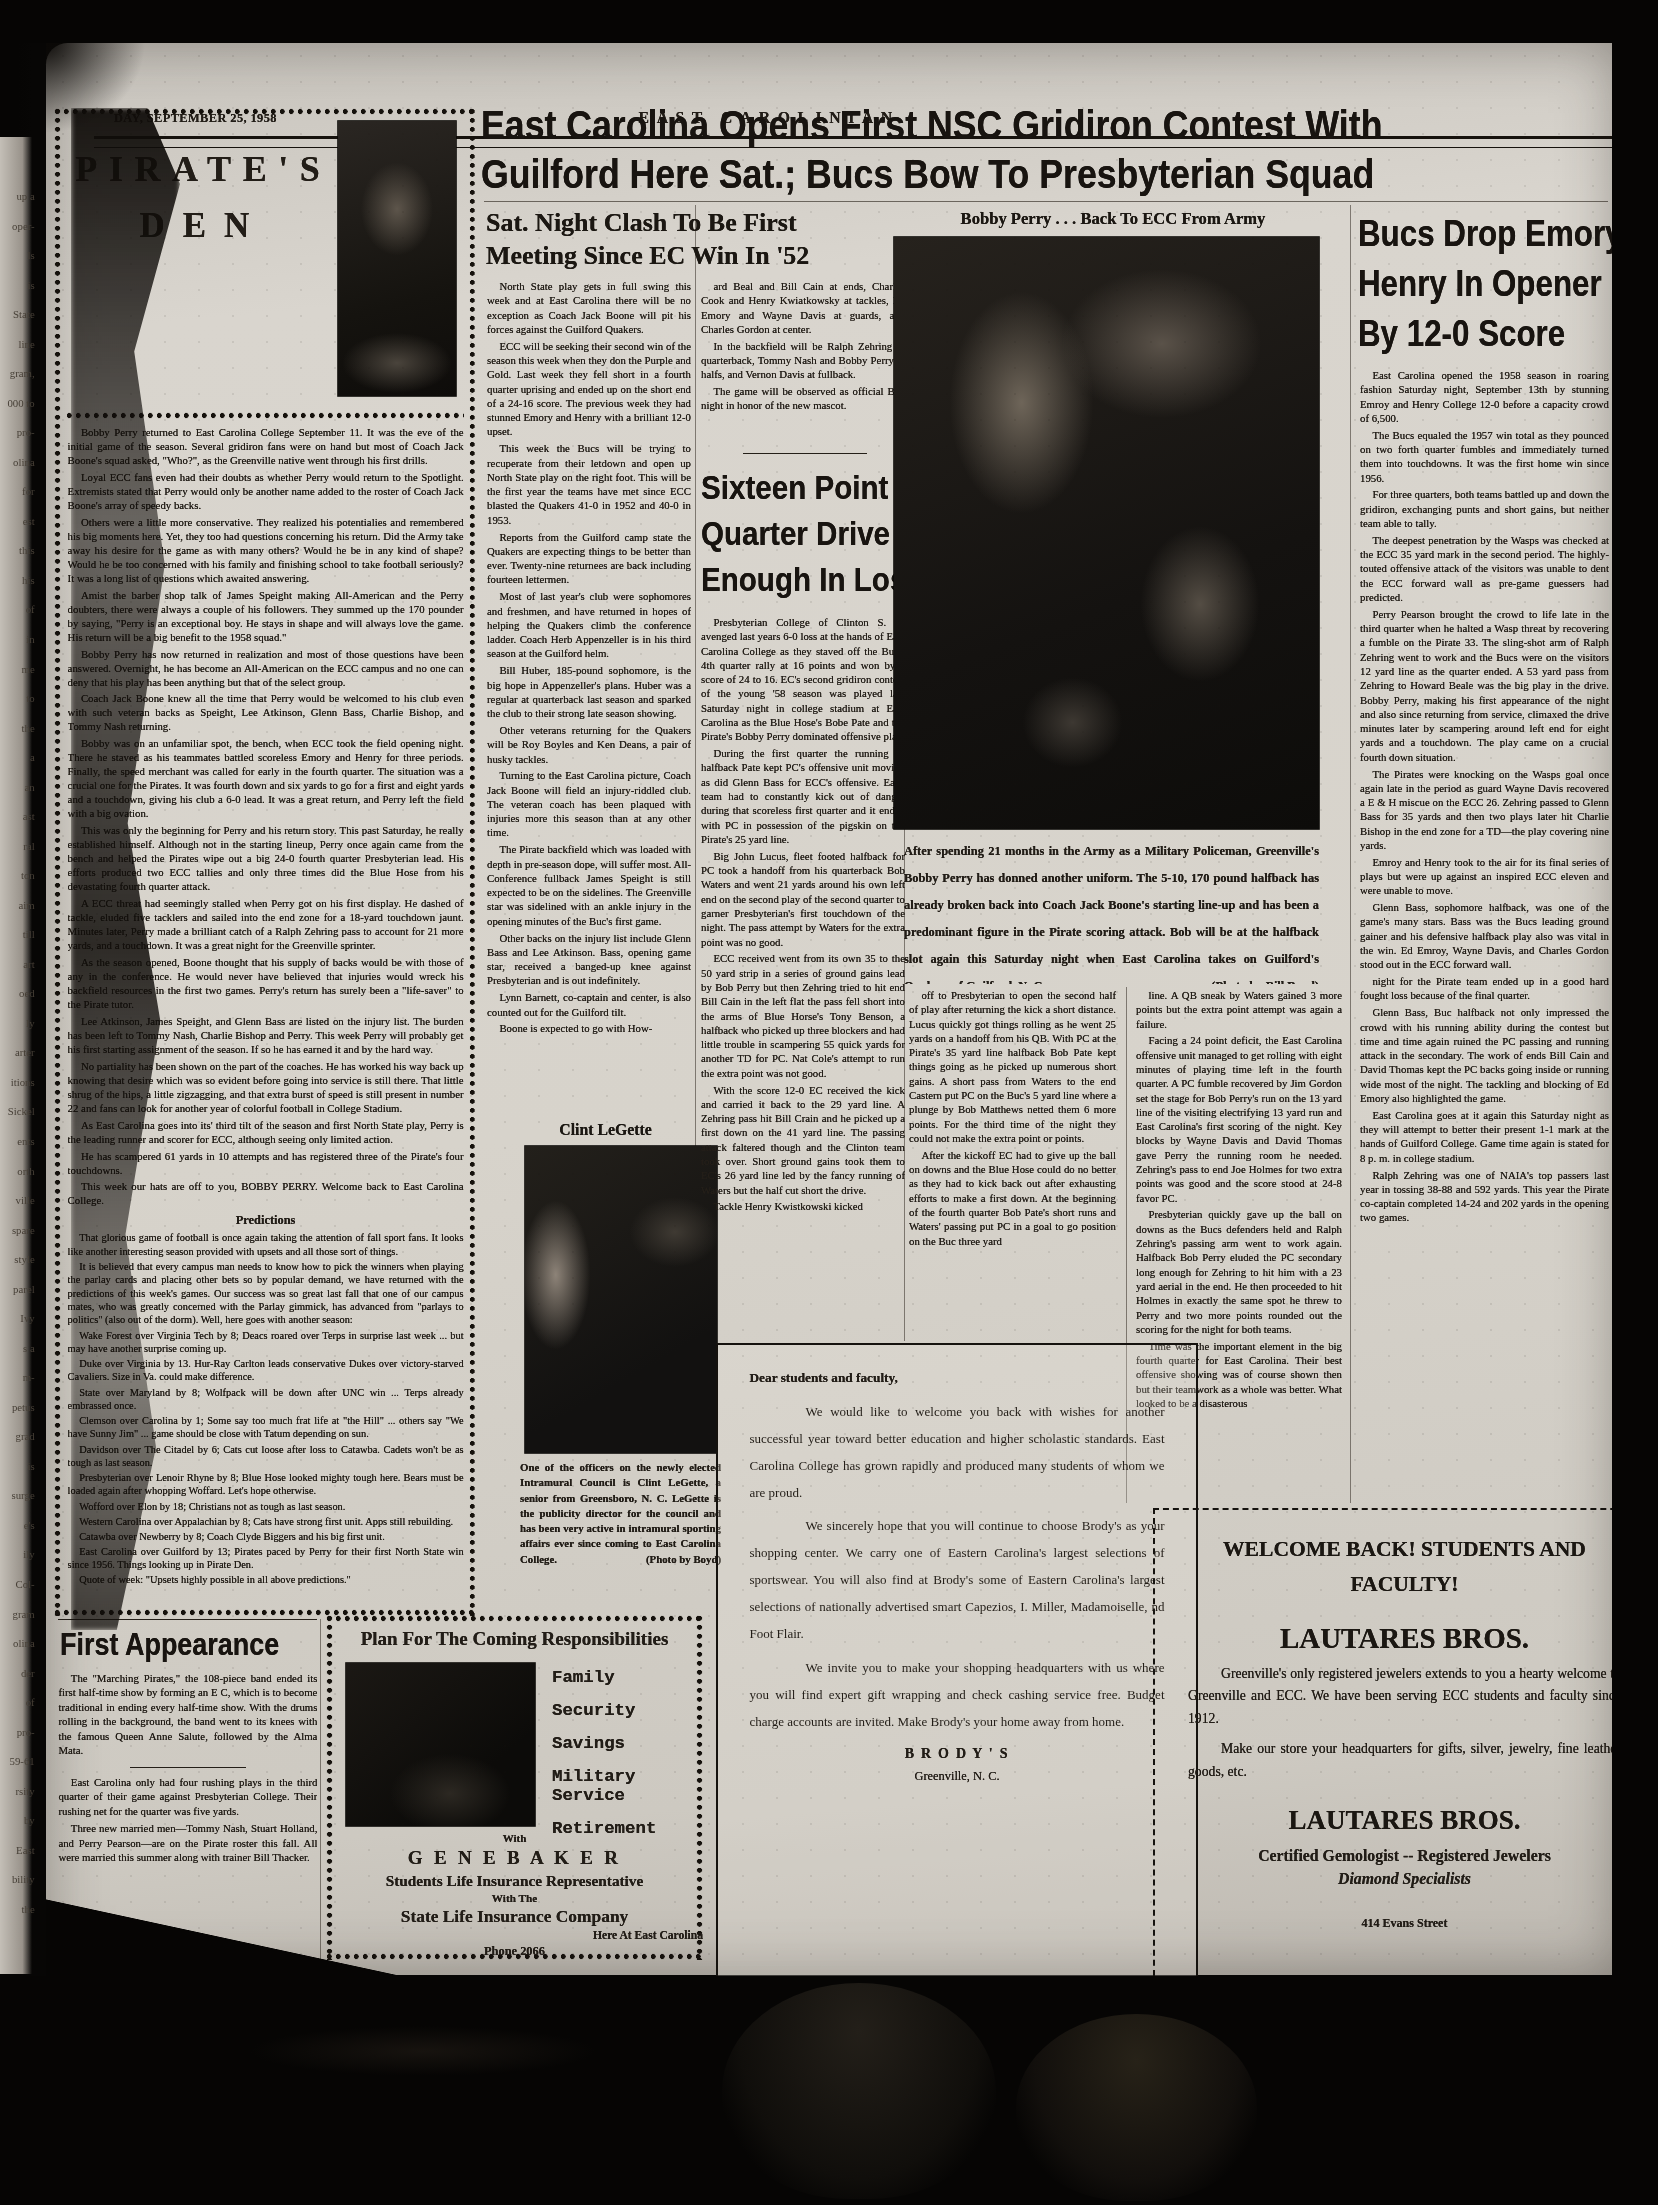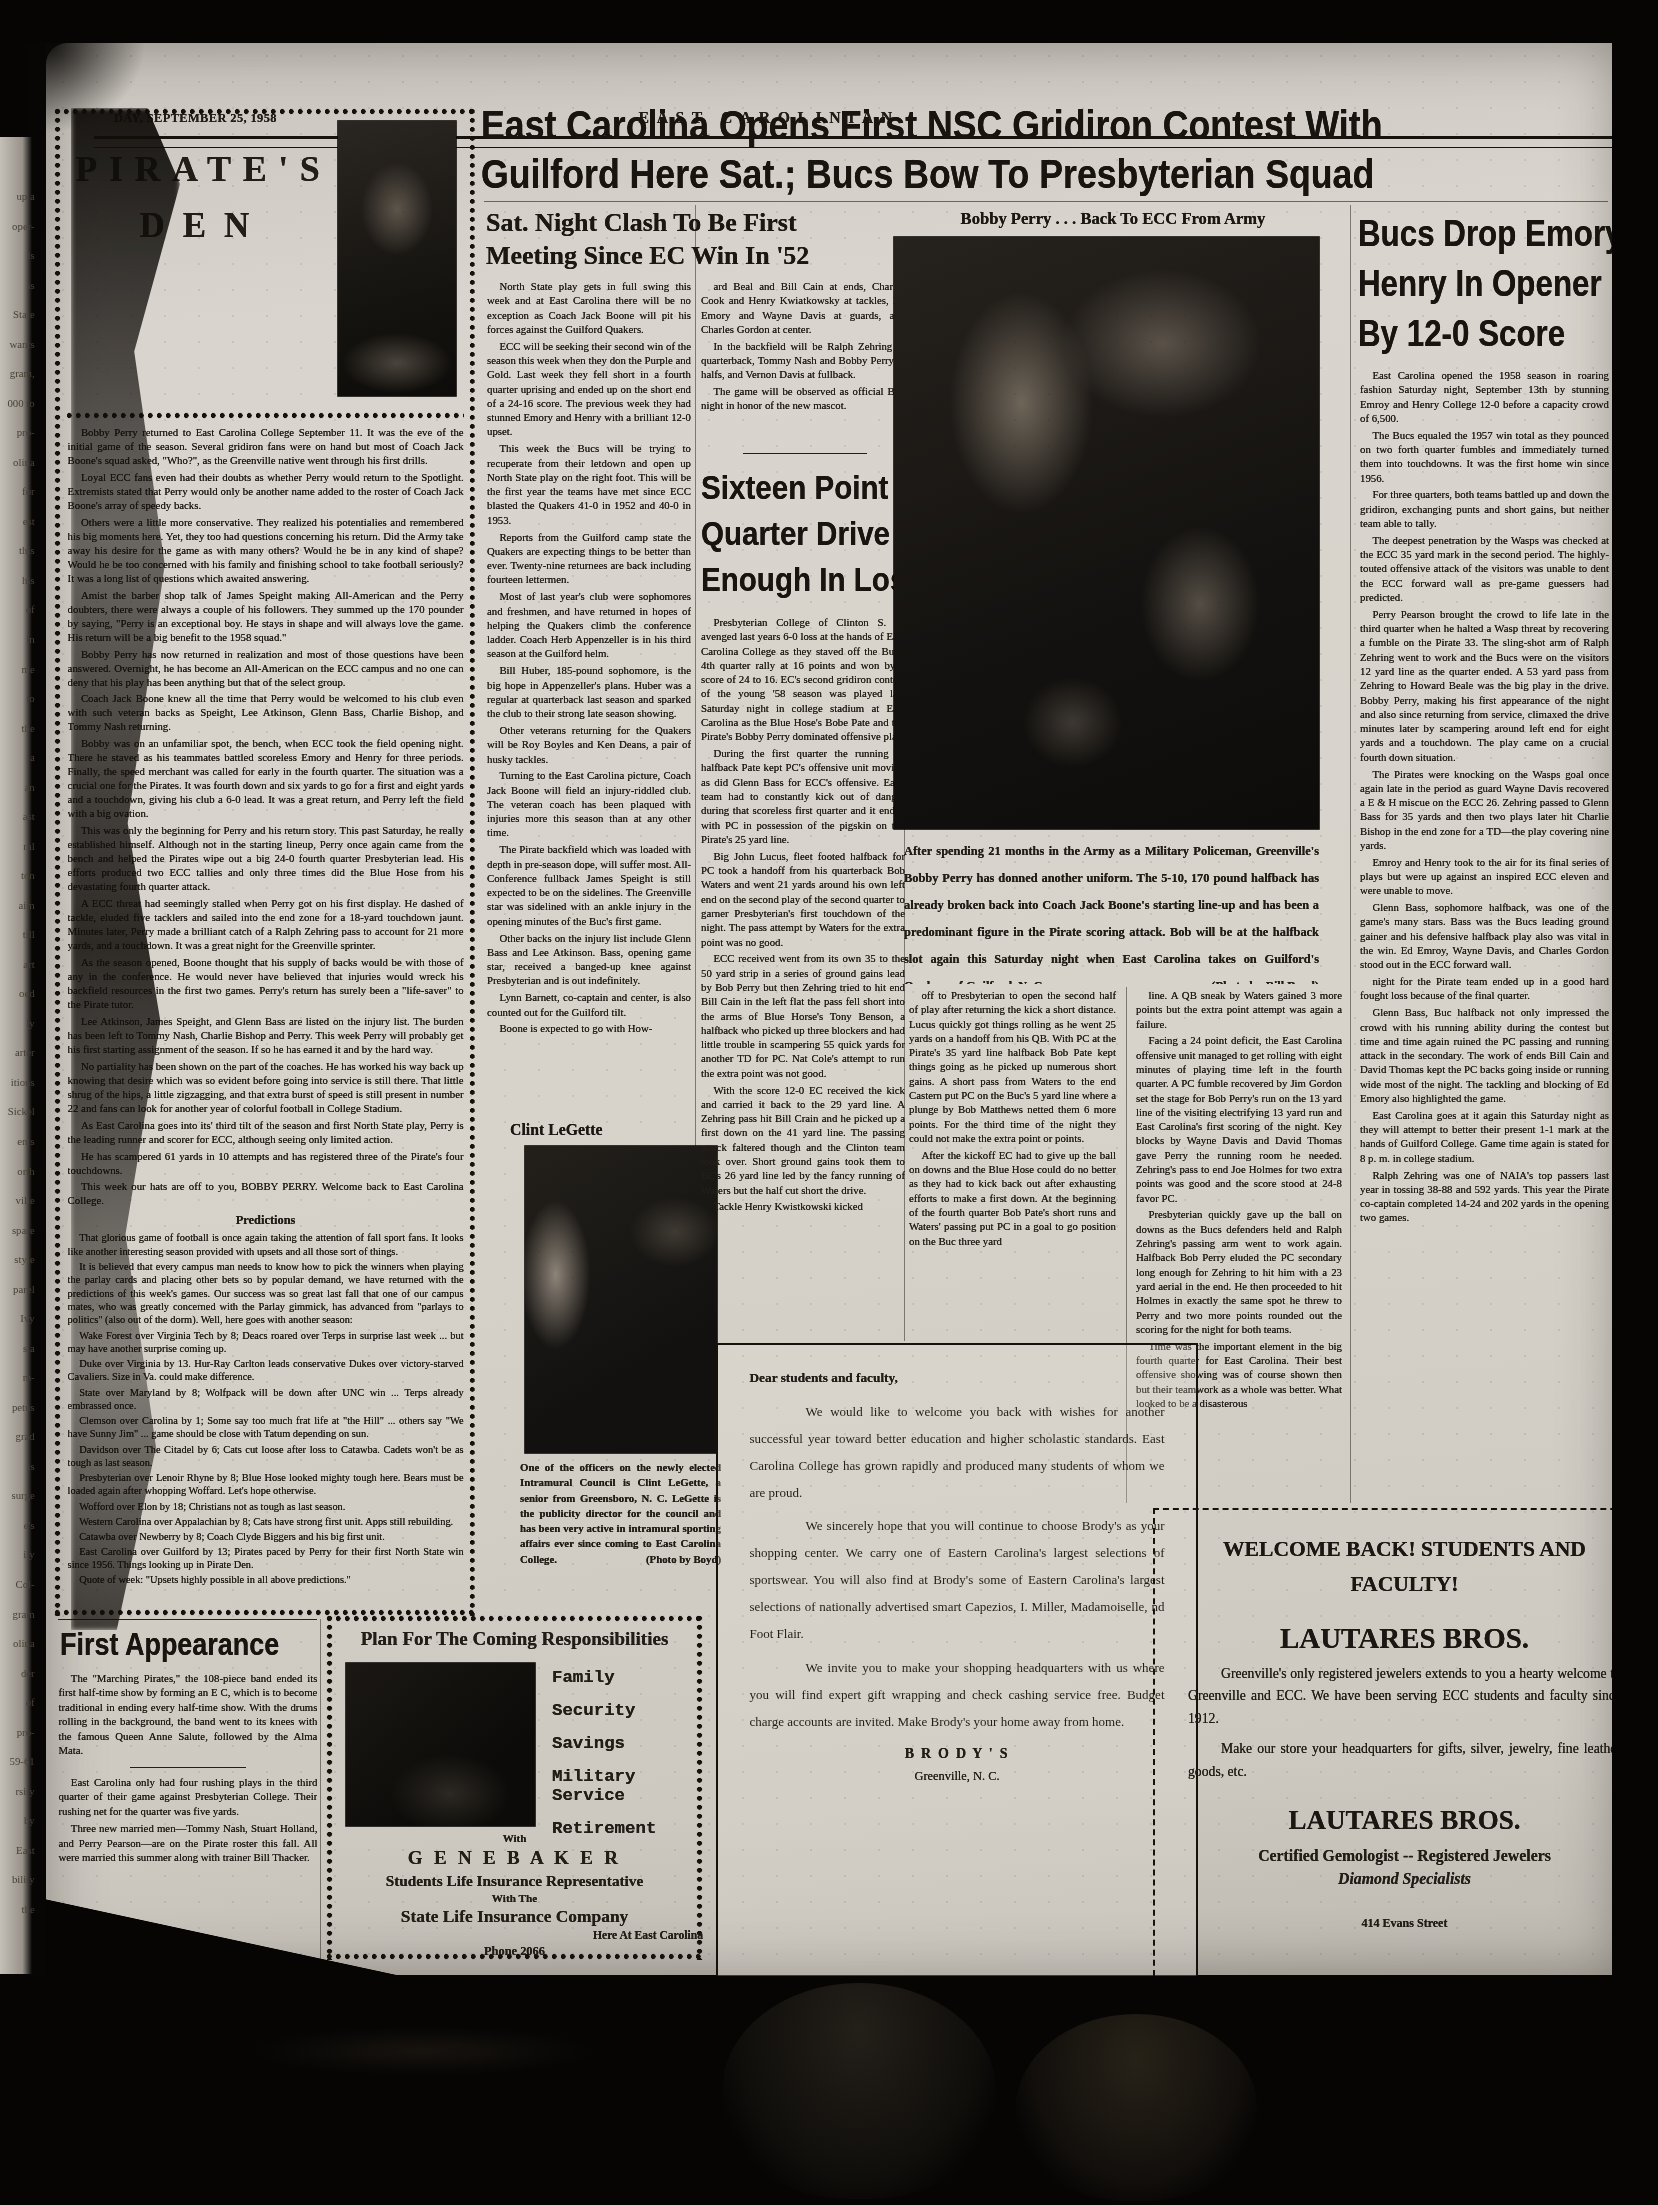--- a/index.html
+++ b/index.html
@@ -88,21 +88,21 @@
 
 <div id="stage">
 
   <div class="abs left-strip"></div>
   <div class="abs frags">
       <p class="frag">up a</p>
       <p class="frag">oper-</p>
       <p class="frag">ls</p>
       <p class="frag">is</p>
       <p class="frag">State</p>
-      <p class="frag">wants</p>
+      <p class="frag">line</p>
       <p class="frag">gram,</p>
       <p class="frag">000 to</p>
       <p class="frag">pro-</p>
       <p class="frag">olina</p>
       <p class="frag">for</p>
       <p class="frag">est</p>
       <p class="frag">this</p>
       <p class="frag">his</p>
       <p class="frag">of</p>
       <p class="frag">in</p>
@@ -230,21 +230,21 @@
         <p class="news-para">Most of last year's club were sophomores and freshmen, and have returned in hopes of helping the Quakers climb the conference ladder. Coach Herb Appenzeller is in his third season at the Guilford helm.</p>
         <p class="news-para">Bill Huber, 185-pound sophomore, is the big hope in Appenzeller's plans. Huber was a regular at quarterback last season and sparked the club to their strong late season showing.</p>
         <p class="news-para">Other veterans returning for the Quakers will be Roy Boyles and Ken Deans, a pair of husky tackles.</p>
         <p class="news-para">Turning to the East Carolina picture, Coach Jack Boone will field an injury-riddled club. The veteran coach has been plaqued with injuries more this season than at any other time.</p>
         <p class="news-para">The Pirate backfield which was loaded with depth in pre-season dope, will suffer most. All-Conference fullback James Speight is still expected to be on the sidelines. The Greenville star was sidelined with an ankle injury in the opening minutes of the Buc's first game.</p>
         <p class="news-para">Other backs on the injury list include Glenn Bass and Lee Atkinson. Bass, opening game star, received a banged-up knee against Presbyterian and is out indefinitely.</p>
         <p class="news-para">Lynn Barnett, co-captain and center, is also counted out for the Guilford tilt.</p>
         <p class="news-para">Boone is expected to go with How-</p>
       </div>
 
-    <div class="abs serifhead ink" style="left:464px;top:1078px;width:191px;text-align:left;font-size:15.8px;">Clint LeGette</div>
+    <div class="abs serifhead ink" style="left:464px;top:1078px;width:191px;text-align:center;font-size:15.8px;">Clint LeGette</div>
     <div class="abs photo photo-legette" style="left:479px;top:1103px;width:192px;height:307px;"></div>
     <div class="abs sm-cap ink" style="left:474px;top:1417px;width:201px;height:131px;">
       <span>One of the officers on the newly elected Intramural Council is Clint LeGette, a senior from Greensboro, N. C. LeGette is the publicity director for the council and has been very active in intramural sporting affairs ever since coming to East Carolina College.</span>
       <span style="float:right;">(Photo by Boyd)</span>
     </div>
 
     <div class="abs bodycol ink" style="left:655px;top:236px;width:204px;height:166px;">
         <p class="news-para">ard Beal and Bill Cain at ends, Charles Cook and Henry Kwiatkowsky at tackles, Ed Emory and Wayne Davis at guards, and Charles Gordon at center.</p>
         <p class="news-para">In the backfield will be Ralph Zehring at quarterback, Tommy Nash and Bobby Perry at halfs, and Vernon Davis at fullback.</p>
         <p class="news-para">The game will be observed as official Buc night in honor of the new mascot.</p>

